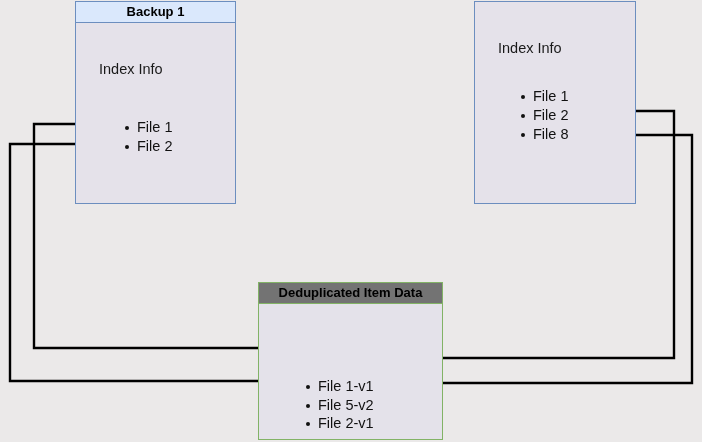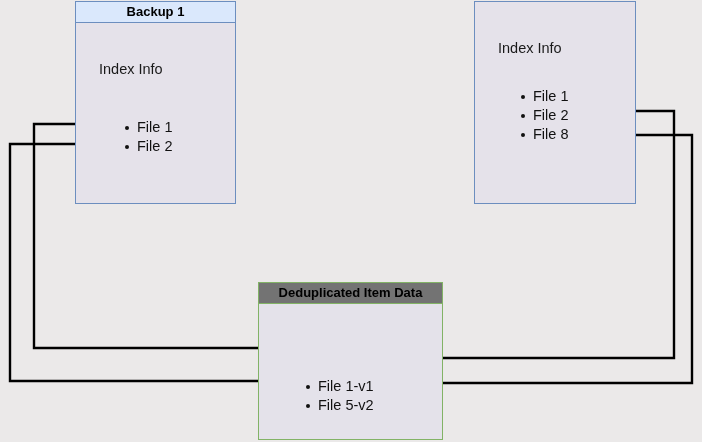--- a/index.html
+++ b/index.html
@@ -142,17 +142,18 @@
       </ul>
     </div>
   </div>
 
   <div class="node green" id="dedup">
     <div class="node-header">Deduplicated Item Data</div>
     <div class="node-body">
       <ul class="file-list">
         <li>File 1-v1</li>
         <li>File 5-v2</li>
+        <li>File 2-v1</li>
       </ul>
     </div>
   </div>
 
 </div>
 
 </body></html>

